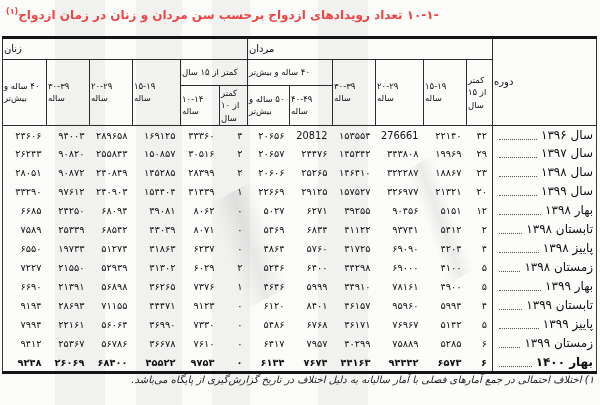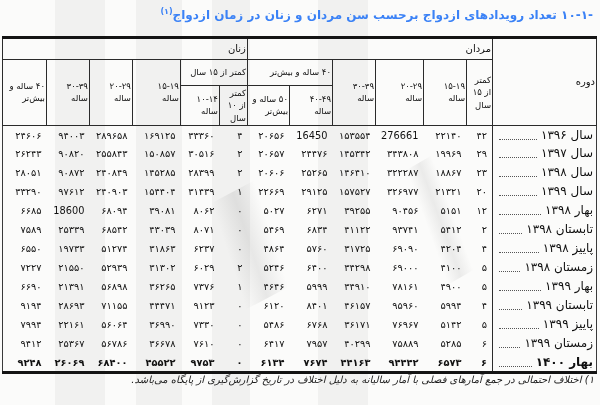--- a/index.html
+++ b/index.html
@@ -18,36 +18,36 @@
   .s3 { left: 212px; width: 38px; }
   .s4 { left: 318px; width: 50px; }
   .wm { position: absolute; z-index: 0; pointer-events: none; }
   .wm1 { left: 110px; top: 190px; width: 280px; height: 110px; transform: rotate(-28deg);
          background: linear-gradient(100deg, transparent 42%, rgba(90,90,90,0.12) 50%, transparent 58%); }
   .wm2 { left: 330px; top: 160px; width: 220px; height: 120px; transform: rotate(-30deg);
          background: linear-gradient(100deg, transparent 44%, rgba(90,90,90,0.10) 50%, transparent 56%); }
 
   .title {
     position: absolute; top: 7px; left: 6px; right: 7px; z-index: 2;
-    direction: rtl; text-align: right;
-    font-size: 12px; font-weight: bold; color: #3b82f6;
+    direction: rtl; text-align: left;
+    font-size: 12px; font-weight: bold; color: #ef4444;
   }
   .title sup { font-size: 8px; }
 
   table.main {
     position: absolute; top: 36px; right: 3px; width: 594px; z-index: 1;
     border-collapse: collapse; table-layout: fixed; direction: rtl;
     border-top: 3px solid #141414; border-bottom: 3px solid #141414;
     border-left: 1px solid #3a3a3a; border-right: 1px solid #3a3a3a;
     color: #101010;
   }
   thead th {
     border: 1px solid #2b2b2b;
     font-weight: normal; font-size: 8.5px; line-height: 1.45;
-    padding: 1px 1px; text-align: right; vertical-align: middle;
+    padding: 1px 1px; text-align: left; vertical-align: middle;
     background: transparent;
   }
   thead tr.grp th { height: 22px; font-size: 10px; }
   thead tr.sub1 th { height: 26px; }
   thead tr.sub2 th { height: 30px; }
   .rng { display: block; direction: ltr; unicode-bidi: isolate; }
   .unit { display: block; }
 
   tbody td {
     border: none; height: 19px; font-size: 9.8px;
@@ -151,21 +151,21 @@
           <td class="c-period">
             <div class="pwrap">
               <span class="p-label">سال ۱۳۹۶</span>
               <span class="leader"></span>
             </div>
           </td>
           <td class="num">۴۲</td>
           <td class="num">۲۲۱۴۰</td>
           <td class="num">276661</td>
           <td class="num">۱۵۳۵۵۴</td>
-          <td class="num">16450</td>
+          <td class="num">20812</td>
           <td class="num">۲۰۶۵۶</td>
           <td class="num">۴</td>
           <td class="num">۳۳۳۶۰</td>
           <td class="num">۱۶۹۱۲۵</td>
           <td class="num">۲۸۹۶۵۸</td>
           <td class="num">۹۴۰۰۳</td>
           <td class="num">۲۴۶۰۶</td>
         </tr>
         <tr>
           <td class="c-period">
@@ -237,21 +237,21 @@
           <td class="num">۱۲</td>
           <td class="num">۵۱۵۱</td>
           <td class="num">۹۰۴۵۶</td>
           <td class="num">۳۹۲۵۵</td>
           <td class="num">۶۲۷۱</td>
           <td class="num">۵۰۲۷</td>
           <td class="num">۰</td>
           <td class="num">۸۰۶۲</td>
           <td class="num">۳۹۰۸۱</td>
           <td class="num">۶۸۰۹۴</td>
-          <td class="num">18600</td>
+          <td class="num">۲۴۲۵۰</td>
           <td class="num">۶۶۸۵</td>
         </tr>
         <tr>
           <td class="c-period">
             <div class="pwrap">
               <span class="p-label">تابستان ۱۳۹۸</span>
               <span class="leader"></span>
             </div>
           </td>
           <td class="num">۲</td>

